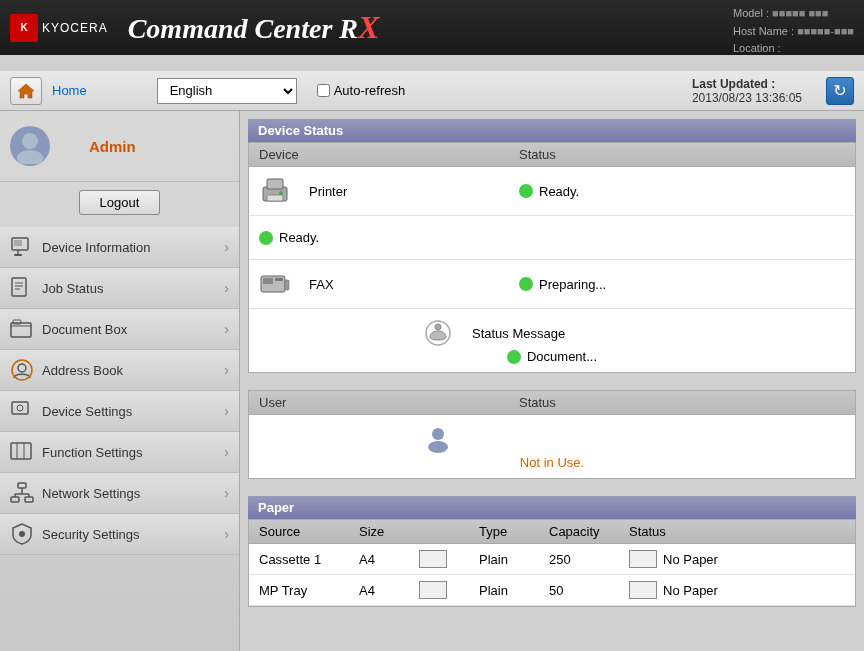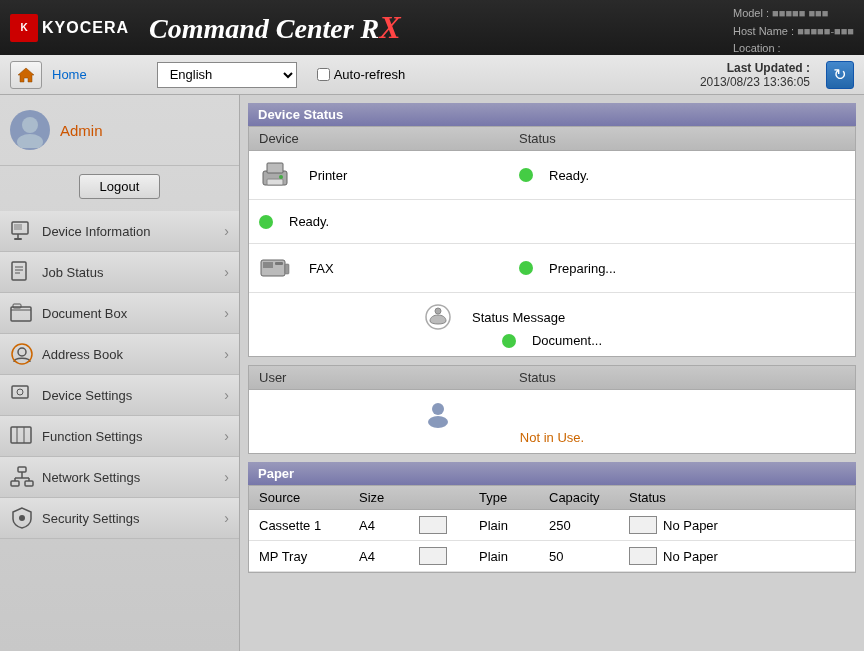--- a/index.html
+++ b/index.html
@@ -19,21 +19,21 @@
       align-items: center;
       gap: 4px;
     }
     .logo-icon {
       width: 28px; height: 28px;
       background: #cc0000;
       display: flex; align-items: center; justify-content: center;
       border-radius: 2px;
     }
     .logo-icon span { color: white; font-size: 10px; font-weight: bold; }
-    #kyocera-text { color: white; font-size: 16px; font-weight: bold; letter-spacing: 1px; }
+    #kyocera-text { color: white; font-size: 12px; font-weight: normal; letter-spacing: 1px; }
     #command-center-title {
       color: white;
       font-size: 28px;
       font-style: italic;
       font-weight: bold;
       margin-left: 20px;
       font-family: Georgia, serif;
     }
     #command-center-title span.rx {
       font-size: 32px;
@@ -50,20 +50,21 @@
 
     
     #navbar {
       background: linear-gradient(180deg, #e8e8e8 0%, #d8d8d8 100%);
       height: 40px;
       display: flex;
       align-items: center;
       padding: 13px 10px;
       border-bottom: 1px solid #aaa;
       gap: 10px;
+      margin-top: 16px;
     }
     #home-icon-btn {
       display: flex; align-items: center; justify-content: center;
       width: 32px; height: 28px;
       background: linear-gradient(180deg, #f5f5f5, #ddd);
       border: 1px solid #999;
       border-radius: 3px;
       cursor: pointer;
     }
     #home-link {
@@ -80,24 +81,23 @@
       background: white;
       font-size: 13px;
       height: 26px;
     }
     #auto-refresh-area {
       display: flex; align-items: center; gap: 4px;
       margin-left: 10px;
     }
     #last-updated {
       margin-left: auto;
-      display: flex; align-items: center; gap: 16px;
+      display: flex; align-items: center; gap: 24px;
       color: #333;
       font-size: 12px;
-      text-align: right;
     }
     #refresh-btn {
       width: 28px; height: 28px;
       background: linear-gradient(180deg, #4488cc, #2266aa);
       border: 1px solid #1155aa;
       border-radius: 3px;
       cursor: pointer;
       display: flex; align-items: center; justify-content: center;
       color: white; font-size: 16px;
     }
@@ -123,21 +123,22 @@
     #user-avatar {
       width: 40px; height: 40px;
       background: #8899bb;
       border-radius: 50%;
       display: flex; align-items: center; justify-content: center;
       overflow: hidden;
     }
     #admin-label {
       color: #cc5500;
       font-size: 15px;
-      font-weight: normal;
+      font-weight: bold;
+      margin-left: 29px;
     }
     #logout-btn {
       display: block;
       margin: 8px auto 12px auto;
       padding: 4px 20px;
       background: linear-gradient(180deg, #f0f0f0, #d8d8d8);
       border: 1px solid #888;
       border-radius: 3px;
       cursor: pointer;
       font-size: 13px;
@@ -161,21 +162,21 @@
     }
 
     
     #content {
       flex: 1;
       padding: 8px;
       background: #d0d0d0;
       overflow-y: auto;
     }
     .section {
-      margin-bottom: 8px;
+      margin-bottom: 17px;
     }
     .section-header {
       background: linear-gradient(180deg, #9999bb 0%, #7777aa 100%);
       color: white;
       padding: 4px 10px;
       font-size: 13px;
       font-weight: bold;
     }
     .section-body {
       background: white;
@@ -191,21 +192,21 @@
     }
     .table-row {
       display: flex;
       align-items: center;
       padding: 8px 10px;
       border-bottom: 1px solid #e0e0e0;
       min-height: 44px;
     }
     .table-row:last-child { border-bottom: none; flex-direction: column; }
     .col-device { width: 260px; display: flex; align-items: center; gap: 18px; }
-    .col-status { flex: 1; display: flex; align-items: center; gap: 16px; }
+    .col-status { flex: 1; display: flex; align-items: center; gap: 6px; }
     .status-dot {
       width: 14px; height: 14px;
       border-radius: 50%;
       background: #44cc44;
       display: inline-block;
       flex-shrink: 0;
     }
     .col-header-device { width: 260px; }
     .col-header-status { flex: 1; }
 

